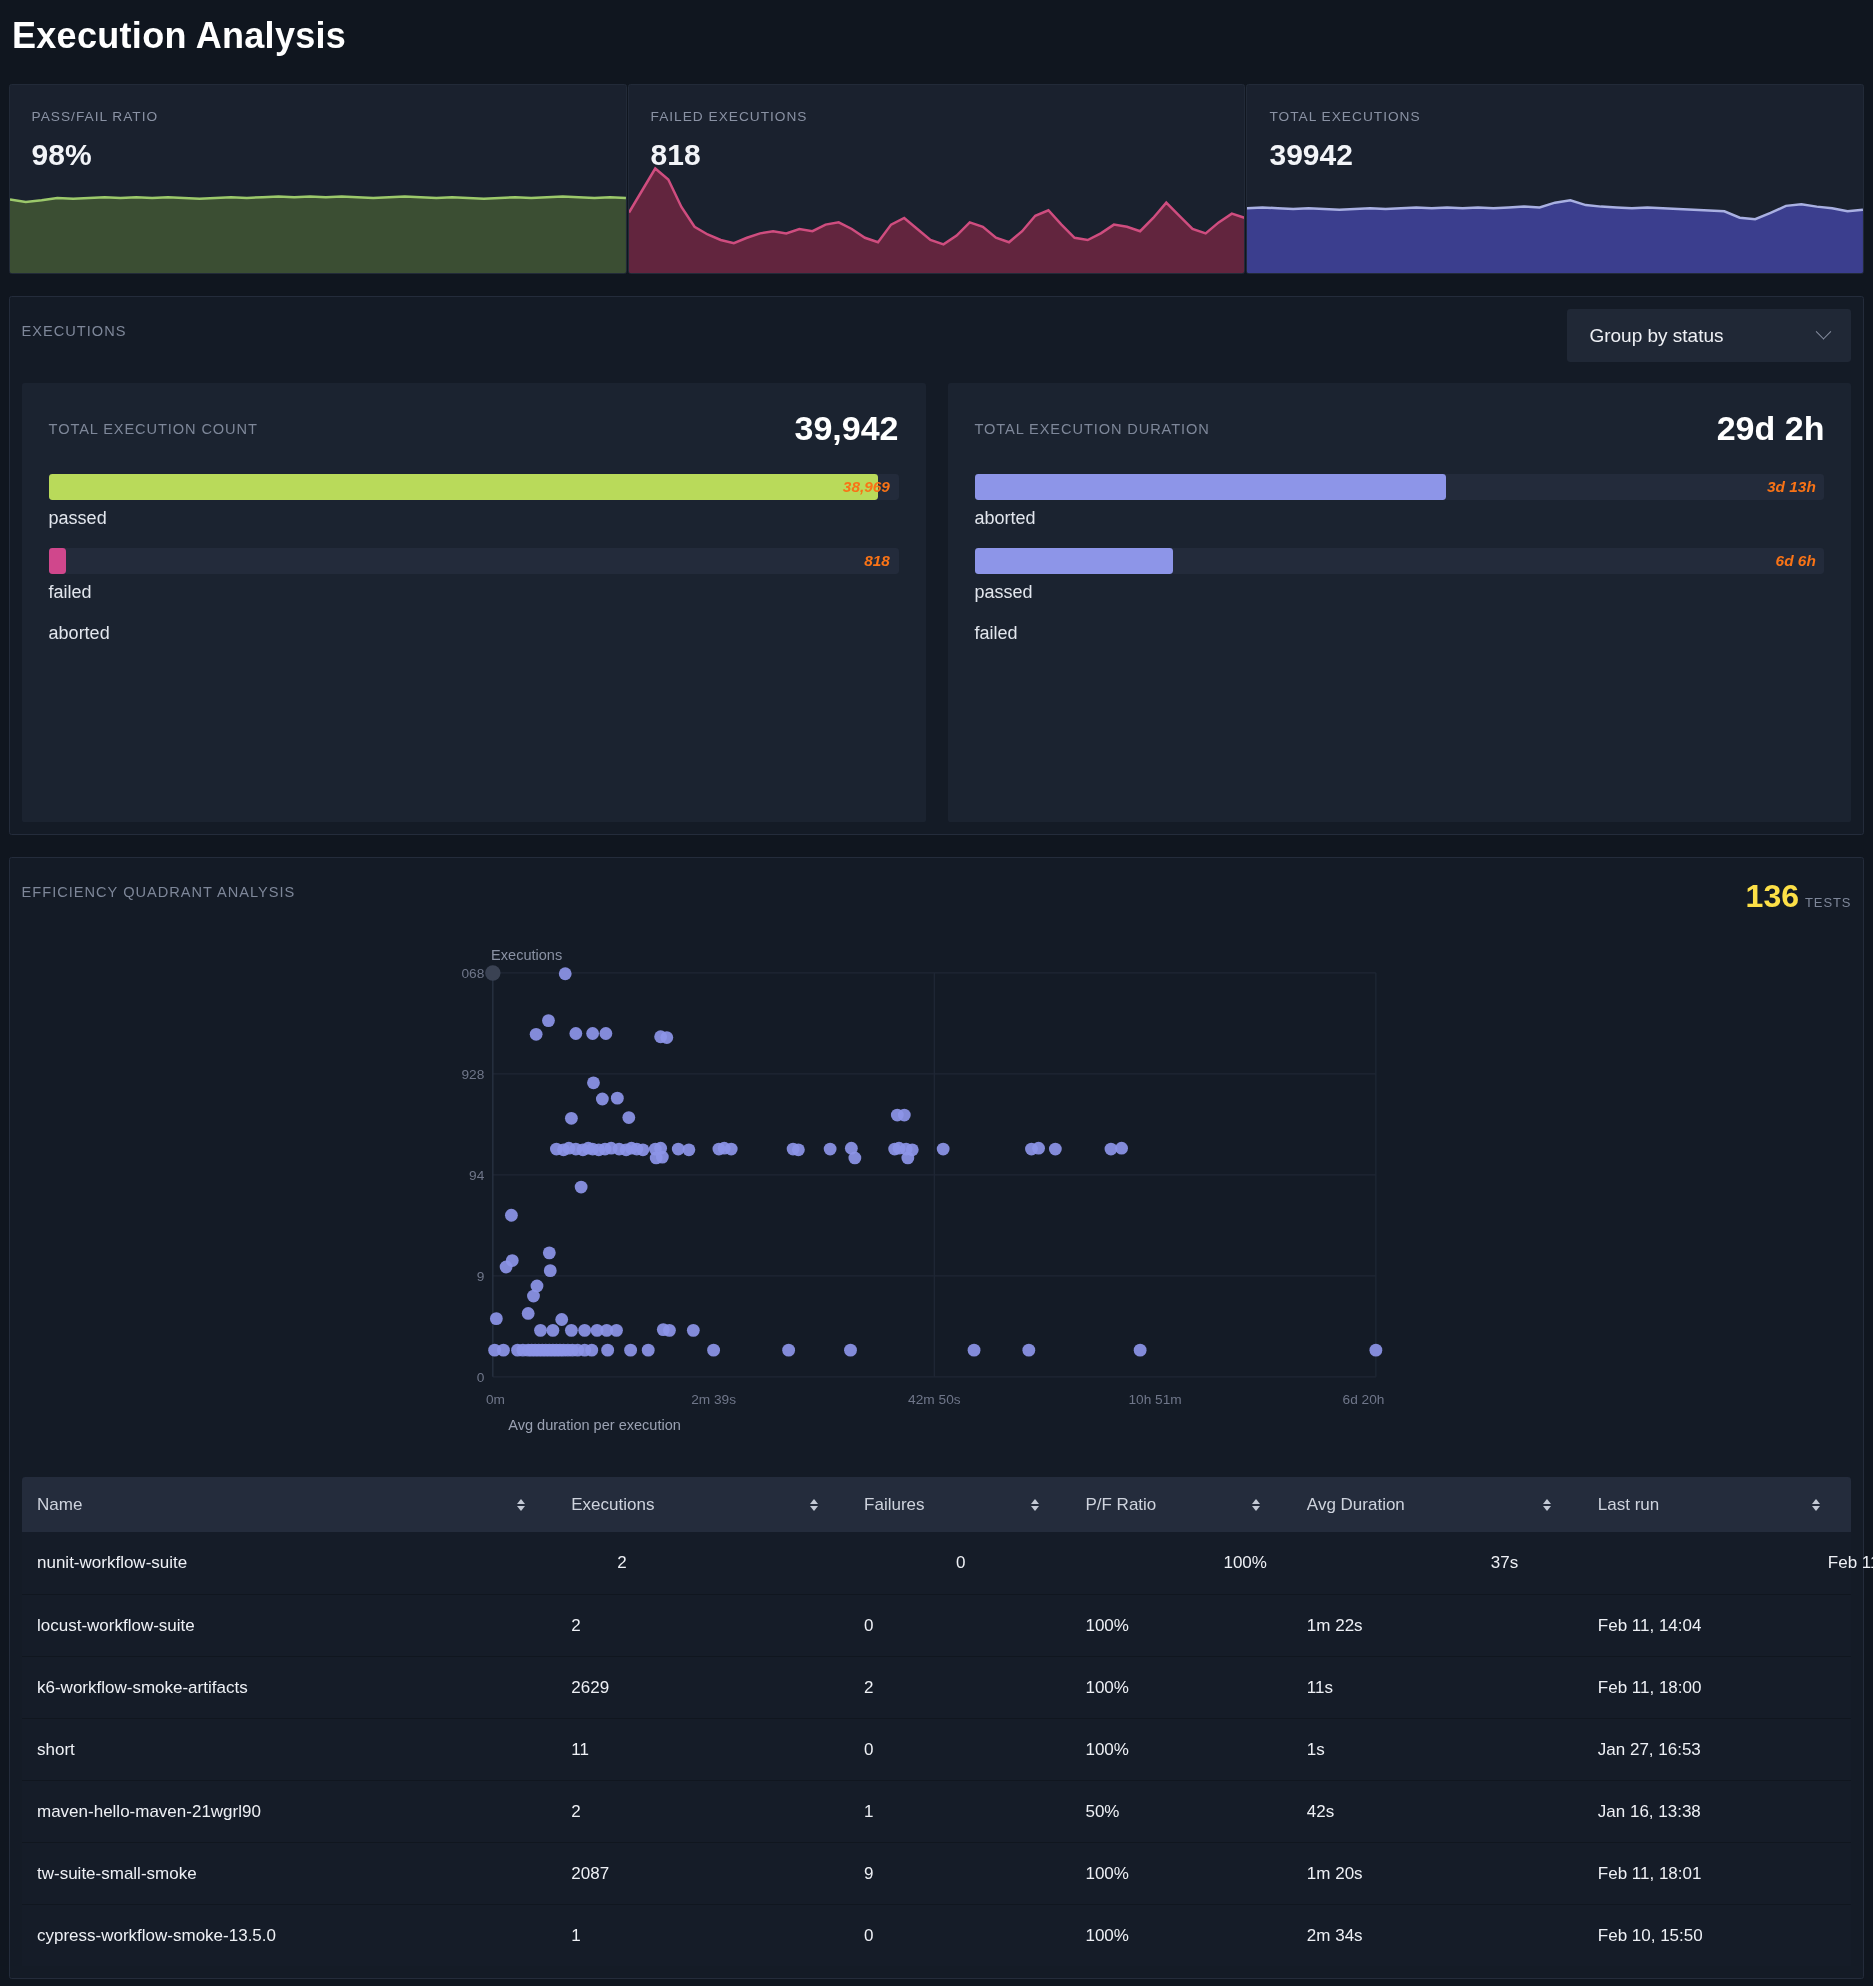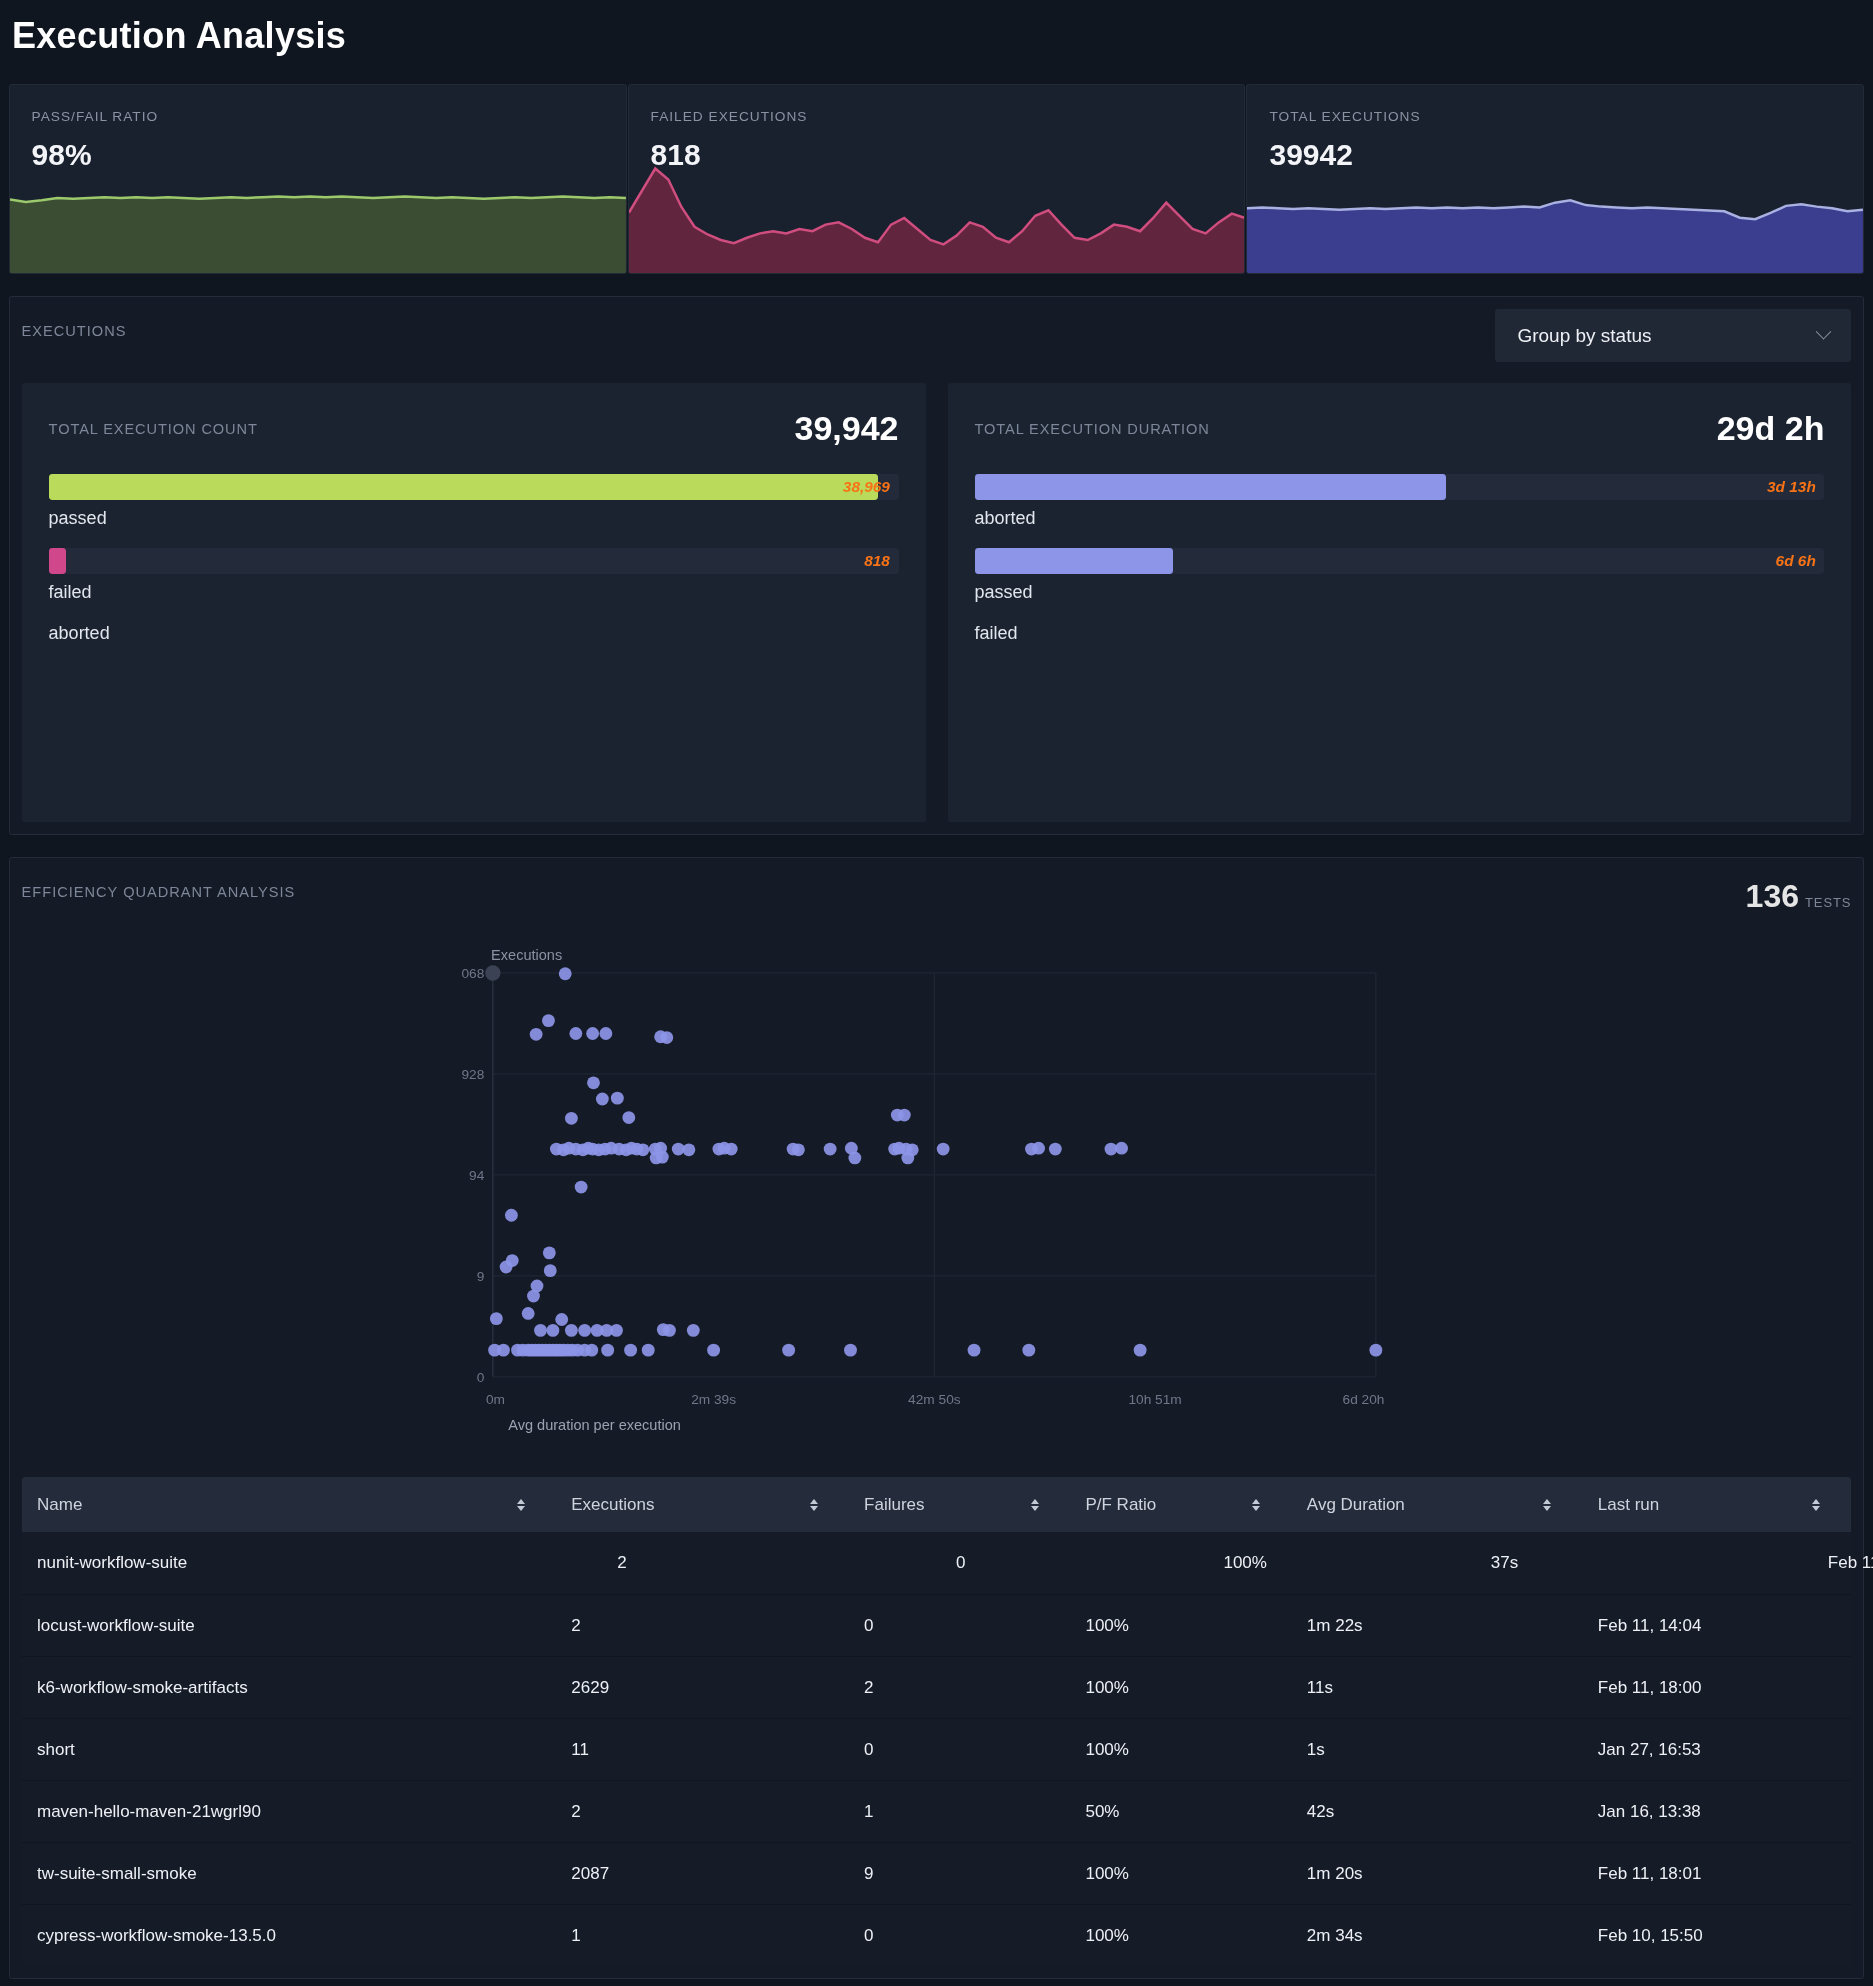--- a/index.html
+++ b/index.html
@@ -22,21 +22,21 @@
   .kpi-spark { position:absolute; left:0; right:0; bottom:0; width:100%; display:block; }
 
   
   .panel {
     margin-top:22px; background:#141b26; border:0.9px solid #242c3b; border-radius:2.6px;
     padding:12px;
   }
   .panel-head { display:flex; justify-content:space-between; align-items:flex-start; }
   .panel-title { font-size:14.6px; letter-spacing:1px; color:#7e8799; padding-top:13.7px; }
   .dropdown {
-    width:356px; height:53px; background:#202836; border-radius:3.4px;
+    width:284px; height:53px; background:#202836; border-radius:3.4px;
     display:flex; align-items:center; justify-content:space-between;
     padding:0 22px; cursor:pointer;
   }
   .dropdown-label { font-size:19px; color:#eef0f5; }
   .chevron { width:11px; height:11px; border-right:1.7px solid #8a92a4; border-bottom:1.7px solid #8a92a4; transform:rotate(45deg) translate(-2.6px,-2.6px); }
 
   
   .subcards { display:flex; gap:22px; margin-top:20.5px; }
   .subcard { flex:1; height:439px; background:#1b2330; border-radius:2.6px; padding:26px 27px; }
   .subcard-head { display:flex; justify-content:space-between; align-items:flex-start; }
@@ -45,21 +45,21 @@
   .bars { margin-top:26px; }
   .bar-group { margin-bottom:19.7px; }
   .bar-track { position:relative; height:26px; background:#232b3b; border-radius:3.4px; }
   .bar-fill { position:absolute; left:0; top:0; bottom:0; border-radius:3.4px; min-width:6.8px; }
   .bar-value { position:absolute; right:8.6px; top:0; line-height:26px; font-size:15.4px; font-weight:600; color:#f97316;font-style:italic; }
   .bar-label { margin-top:7.7px; font-size:18px; color:#e2e6ed; }
 
   
   .scatter-svg { display:block; margin:34px 0 0 402px; }
   .quad-count-wrap { display:flex; align-items:baseline; gap:6px; padding-top:8.6px; }
-  .quad-count { font-size:32px; font-weight:bold; color:#e5e5e5; }
+  .quad-count { font-size:32px; font-weight:bold; color:#fde047; }
   .quad-count-suffix { font-size:13px; letter-spacing:0.9px; color:#7e8799; }
 
   
   .exec-table { margin-top:36px; }
   .t-head {
     display:grid; grid-template-columns:29.2% 16% 12.1% 12.1% 15.9% 14.7%;
     background:#242c3c; border-radius:3.4px 3.4px 0 0; height:55px; align-items:center;
   }
   .th { display:flex; align-items:center; justify-content:space-between; padding:0 31px 0 15.4px; cursor:pointer; }
   .th-label { font-size:17px; color:#ced3dd; }

